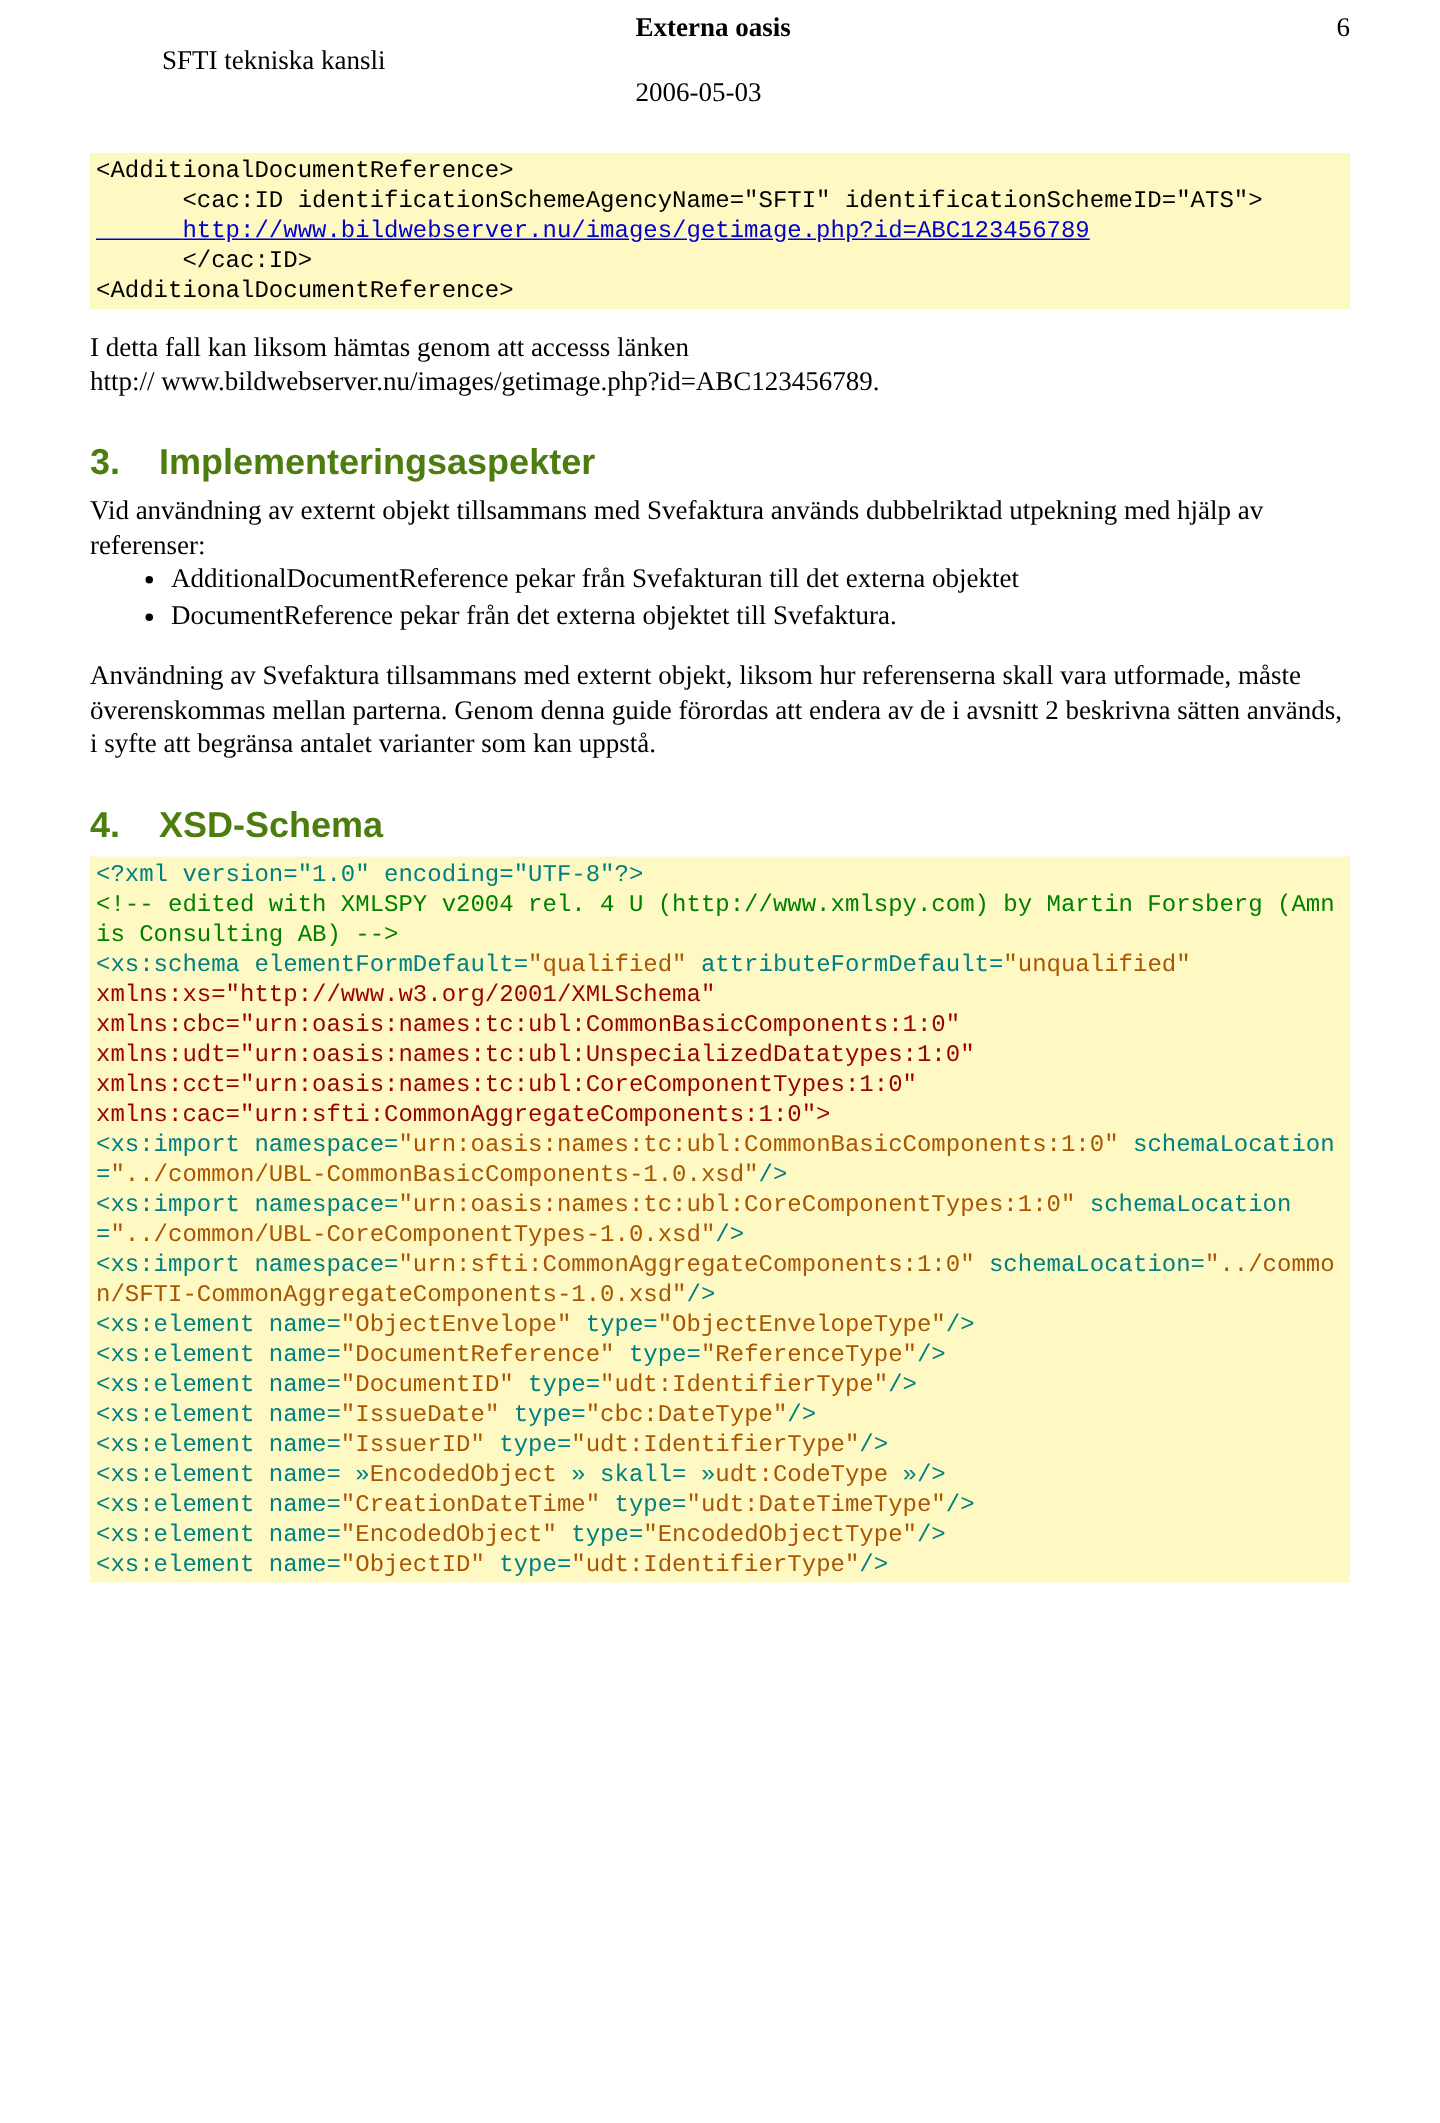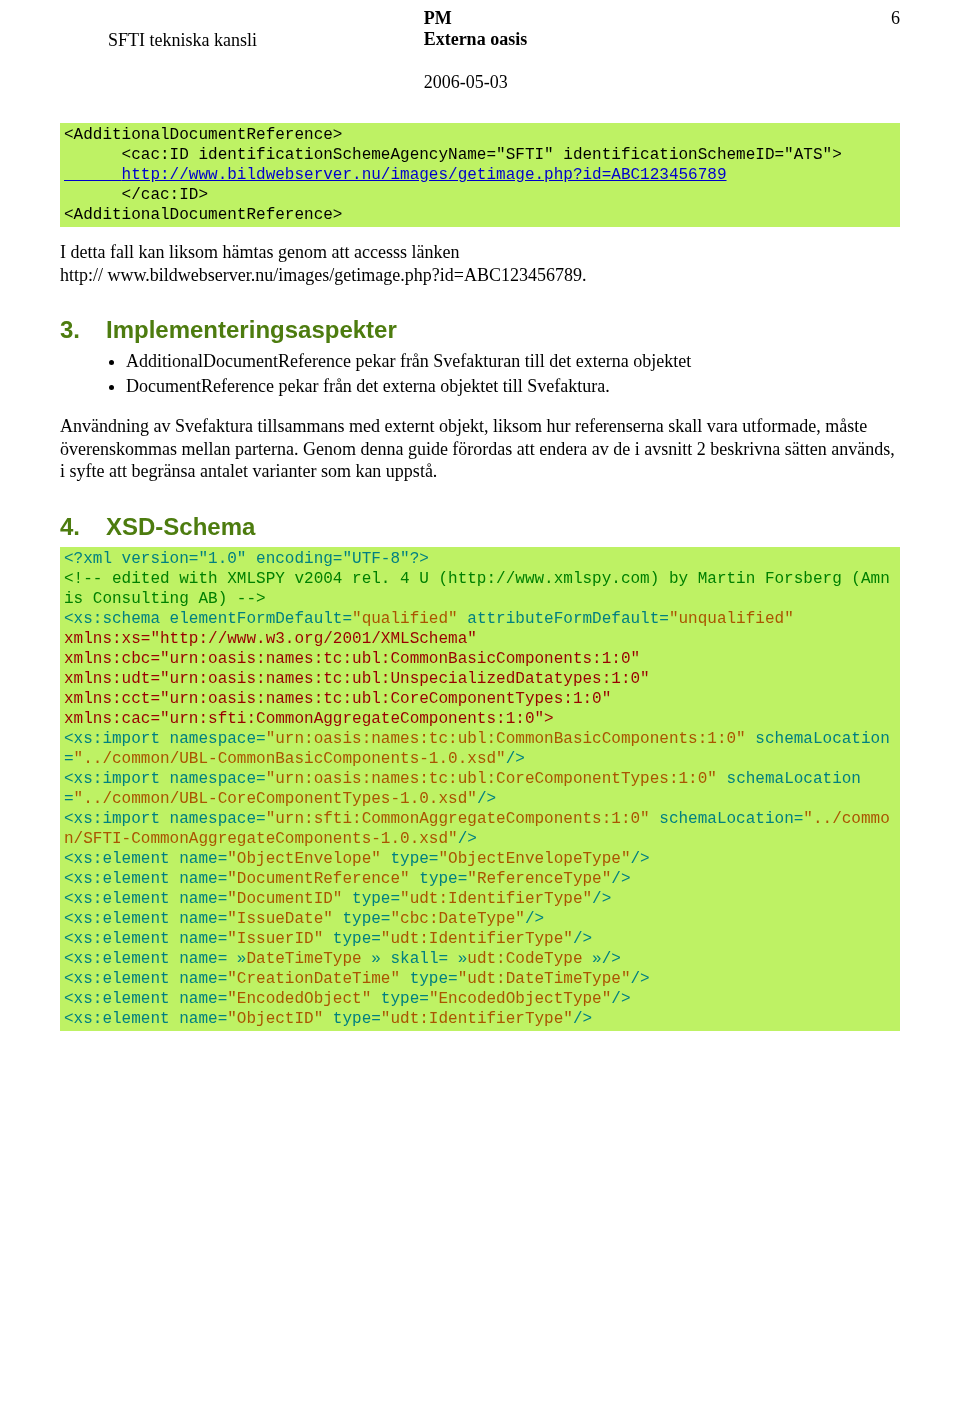--- a/index.html
+++ b/index.html
@@ -35,21 +35,21 @@
   }
   .header-right {
     flex: 0 0 40px;
     text-align: right;
   }
   .header-date {
     margin-top: 22px;
     margin-left: 48px;
   }
   .codeblock {
-    background: #bef264;
+    background: #fef9c3;
     font-family: "Courier New", Courier, monospace;
     font-size: 16px;
     padding: 2px 4px;
     white-space: pre-wrap;
     word-break: break-all;
     line-height: 1.25;
     margin: 0;
   }
   .link {
     color: #0000cc;
@@ -74,39 +74,38 @@
   }
   h2.sec .num {
     display: inline-block;
     width: 46px;
   }
   ul.bullets {
     margin: 0 0 18px 0;
     padding-left: 54px;
   }
   ul.bullets li {
-    margin: 0 0 2px 12px;
+    margin: 0 0 2px 0;
     line-height: 1.25;
   }
   .teal { color: #008080; }
   .green { color: #008000; }
   .red { color: #990000; }
   .brown { color: #aa5500; }
 </style>
 </head>
 <body>
 
 <div class="page">
 
   <div class="header">
     <div class="header-left">
       <div class="header-date">SFTI tekniska kansli</div>
     </div>
     <div class="header-center">
-      <span class="line1">PM</span>
       <span class="line2">Externa oasis</span>
       <div style="font-weight:normal;margin-top:22px">2006-05-03</div>
     </div>
     <div class="header-right">6</div>
   </div>
 
   <pre class="codeblock"><span>&lt;AdditionalDocumentReference&gt;</span>
 <span>      &lt;cac:ID identificationSchemeAgencyName="SFTI" identificationSchemeID="ATS"&gt;</span>
 <span class="link">      http://www.bildwebserver.nu/images/getimage.php?id=ABC123456789</span>
 <span>      &lt;/cac:ID&gt;</span>
@@ -114,20 +113,21 @@
 
   <p style="margin-top:14px">
     <span class="para-text">I detta fall kan liksom hämtas genom att accesss länken</span>
     <span class="para-text">http:// www.bildwebserver.nu/images/getimage.php?id=ABC123456789.</span>
   </p>
 
   <h2 class="sec">
     <span class="num">3.</span><span>Implementeringsaspekter</span>
   </h2>
 
+  <p class="nomargin-bottom">Vid användning av externt objekt tillsammans med Svefaktura används dubbelriktad utpekning med hjälp av referenser:</p>
   <ul class="bullets">
     <li>AdditionalDocumentReference pekar från Svefakturan till det externa objektet</li>
     <li>DocumentReference pekar från det externa objektet till Svefaktura.</li>
   </ul>
 
   <p>Användning av Svefaktura tillsammans med externt objekt, liksom hur referenserna skall vara utformade, måste överenskommas mellan parterna. Genom denna guide förordas att endera av de i avsnitt 2 beskrivna sätten används, i syfte att begränsa antalet varianter som kan uppstå.</p>
 
   <h2 class="sec">
     <span class="num">4.</span><span>XSD-Schema</span>
   </h2>
@@ -141,18 +141,18 @@
 <span class="red">xmlns:cct="urn:oasis:names:tc:ubl:CoreComponentTypes:1:0"</span>
 <span class="red">xmlns:cac="urn:sfti:CommonAggregateComponents:1:0"&gt;</span>
 <span class="teal">&lt;xs:import namespace=</span><span class="brown">"urn:oasis:names:tc:ubl:CommonBasicComponents:1:0"</span><span class="teal"> schemaLocation=</span><span class="brown">"../common/UBL-CommonBasicComponents-1.0.xsd"</span><span class="teal">/&gt;</span>
 <span class="teal">&lt;xs:import namespace=</span><span class="brown">"urn:oasis:names:tc:ubl:CoreComponentTypes:1:0"</span><span class="teal"> schemaLocation=</span><span class="brown">"../common/UBL-CoreComponentTypes-1.0.xsd"</span><span class="teal">/&gt;</span>
 <span class="teal">&lt;xs:import namespace=</span><span class="brown">"urn:sfti:CommonAggregateComponents:1:0"</span><span class="teal"> schemaLocation=</span><span class="brown">"../common/SFTI-CommonAggregateComponents-1.0.xsd"</span><span class="teal">/&gt;</span>
 <span class="teal">&lt;xs:element name=</span><span class="brown">"ObjectEnvelope"</span><span class="teal"> type=</span><span class="brown">"ObjectEnvelopeType"</span><span class="teal">/&gt;</span>
 <span class="teal">&lt;xs:element name=</span><span class="brown">"DocumentReference"</span><span class="teal"> type=</span><span class="brown">"ReferenceType"</span><span class="teal">/&gt;</span>
 <span class="teal">&lt;xs:element name=</span><span class="brown">"DocumentID"</span><span class="teal"> type=</span><span class="brown">"udt:IdentifierType"</span><span class="teal">/&gt;</span>
 <span class="teal">&lt;xs:element name=</span><span class="brown">"IssueDate"</span><span class="teal"> type=</span><span class="brown">"cbc:DateType"</span><span class="teal">/&gt;</span>
 <span class="teal">&lt;xs:element name=</span><span class="brown">"IssuerID"</span><span class="teal"> type=</span><span class="brown">"udt:IdentifierType"</span><span class="teal">/&gt;</span>
-<span class="teal">&lt;xs:element name= »</span><span class="brown">DateTimeType </span><span class="teal">» skall= »</span><span class="brown">udt:CodeType </span><span class="teal">»/&gt;</span>
+<span class="teal">&lt;xs:element name= »</span><span class="brown">EncodedObject </span><span class="teal">» skall= »</span><span class="brown">udt:CodeType </span><span class="teal">»/&gt;</span>
 <span class="teal">&lt;xs:element name=</span><span class="brown">"CreationDateTime"</span><span class="teal"> type=</span><span class="brown">"udt:DateTimeType"</span><span class="teal">/&gt;</span>
 <span class="teal">&lt;xs:element name=</span><span class="brown">"EncodedObject"</span><span class="teal"> type=</span><span class="brown">"EncodedObjectType"</span><span class="teal">/&gt;</span>
 <span class="teal">&lt;xs:element name=</span><span class="brown">"ObjectID"</span><span class="teal"> type=</span><span class="brown">"udt:IdentifierType"</span><span class="teal">/&gt;</span></pre>
 
 </div>
 
 </body></html>

